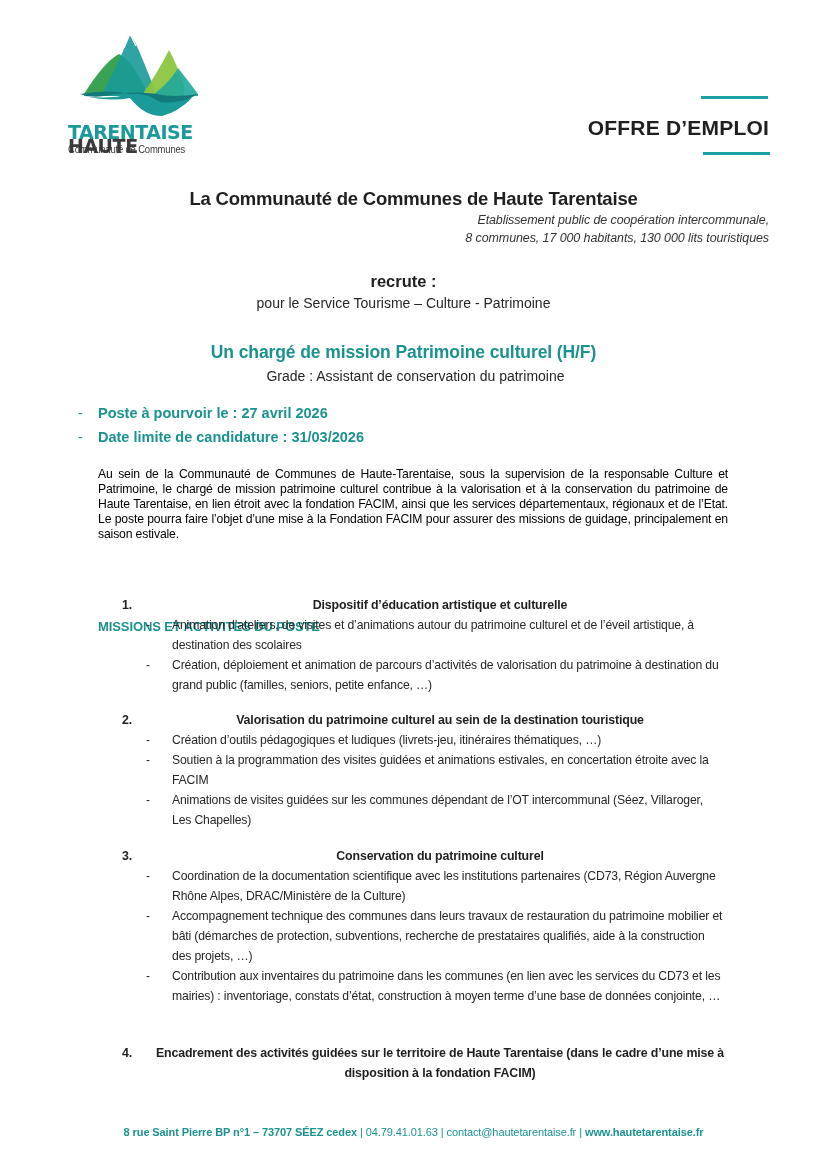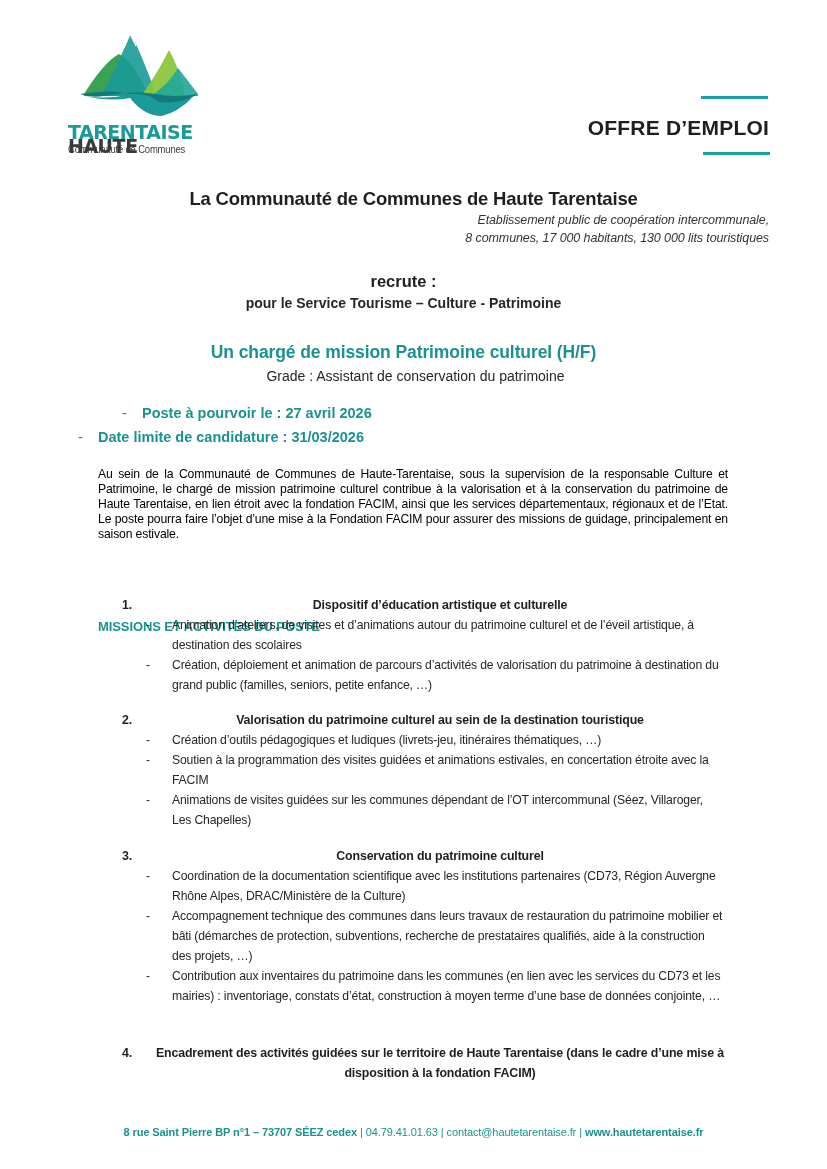--- a/index.html
+++ b/index.html
@@ -55,38 +55,38 @@
   #org-desc-1 { top: 213px; }
   #org-desc-2 { top: 231px; }
 
   
   #recrute {
     left: 0; width: 807px; top: 272px; text-align: center;
     font-weight: bold; font-size: 16.5px; color: #1f1f1f;
   }
   #service {
     left: 0; width: 807px; top: 295px; text-align: center;
-    font-size: 14px; color: #262626; font-weight: bold;
+    font-size: 14px; color: #262626;
   }
   #job-title {
     left: 0; width: 807px; top: 342px; text-align: center;
     font-weight: bold; font-size: 17.5px; color: #1a9290; letter-spacing: -0.1px;
   }
   #grade {
     left: 0; width: 807px; top: 368px; text-align: center;
     font-size: 14px; color: #262626; padding-left: 24px;
   }
 
   
   .key-line {
     left: 78px; font-weight: bold; font-size: 14.5px; color: #1a9290;
     white-space: nowrap;
   }
   .key-line .dash { display: inline-block; width: 20px; color: #1a9290; font-weight: normal; }
-  #key-1 { top: 405px; margin-left: 44px; }
+  #key-1 { top: 405px; }
   #key-2 { top: 429px; }
 
   
   #intro {
     left: 98px; width: 630px; top: 467px;
     font-size: 12.2px; line-height: 15px; color: #000000; text-align: justify;
     letter-spacing: -0.15px;
   }
 
   

